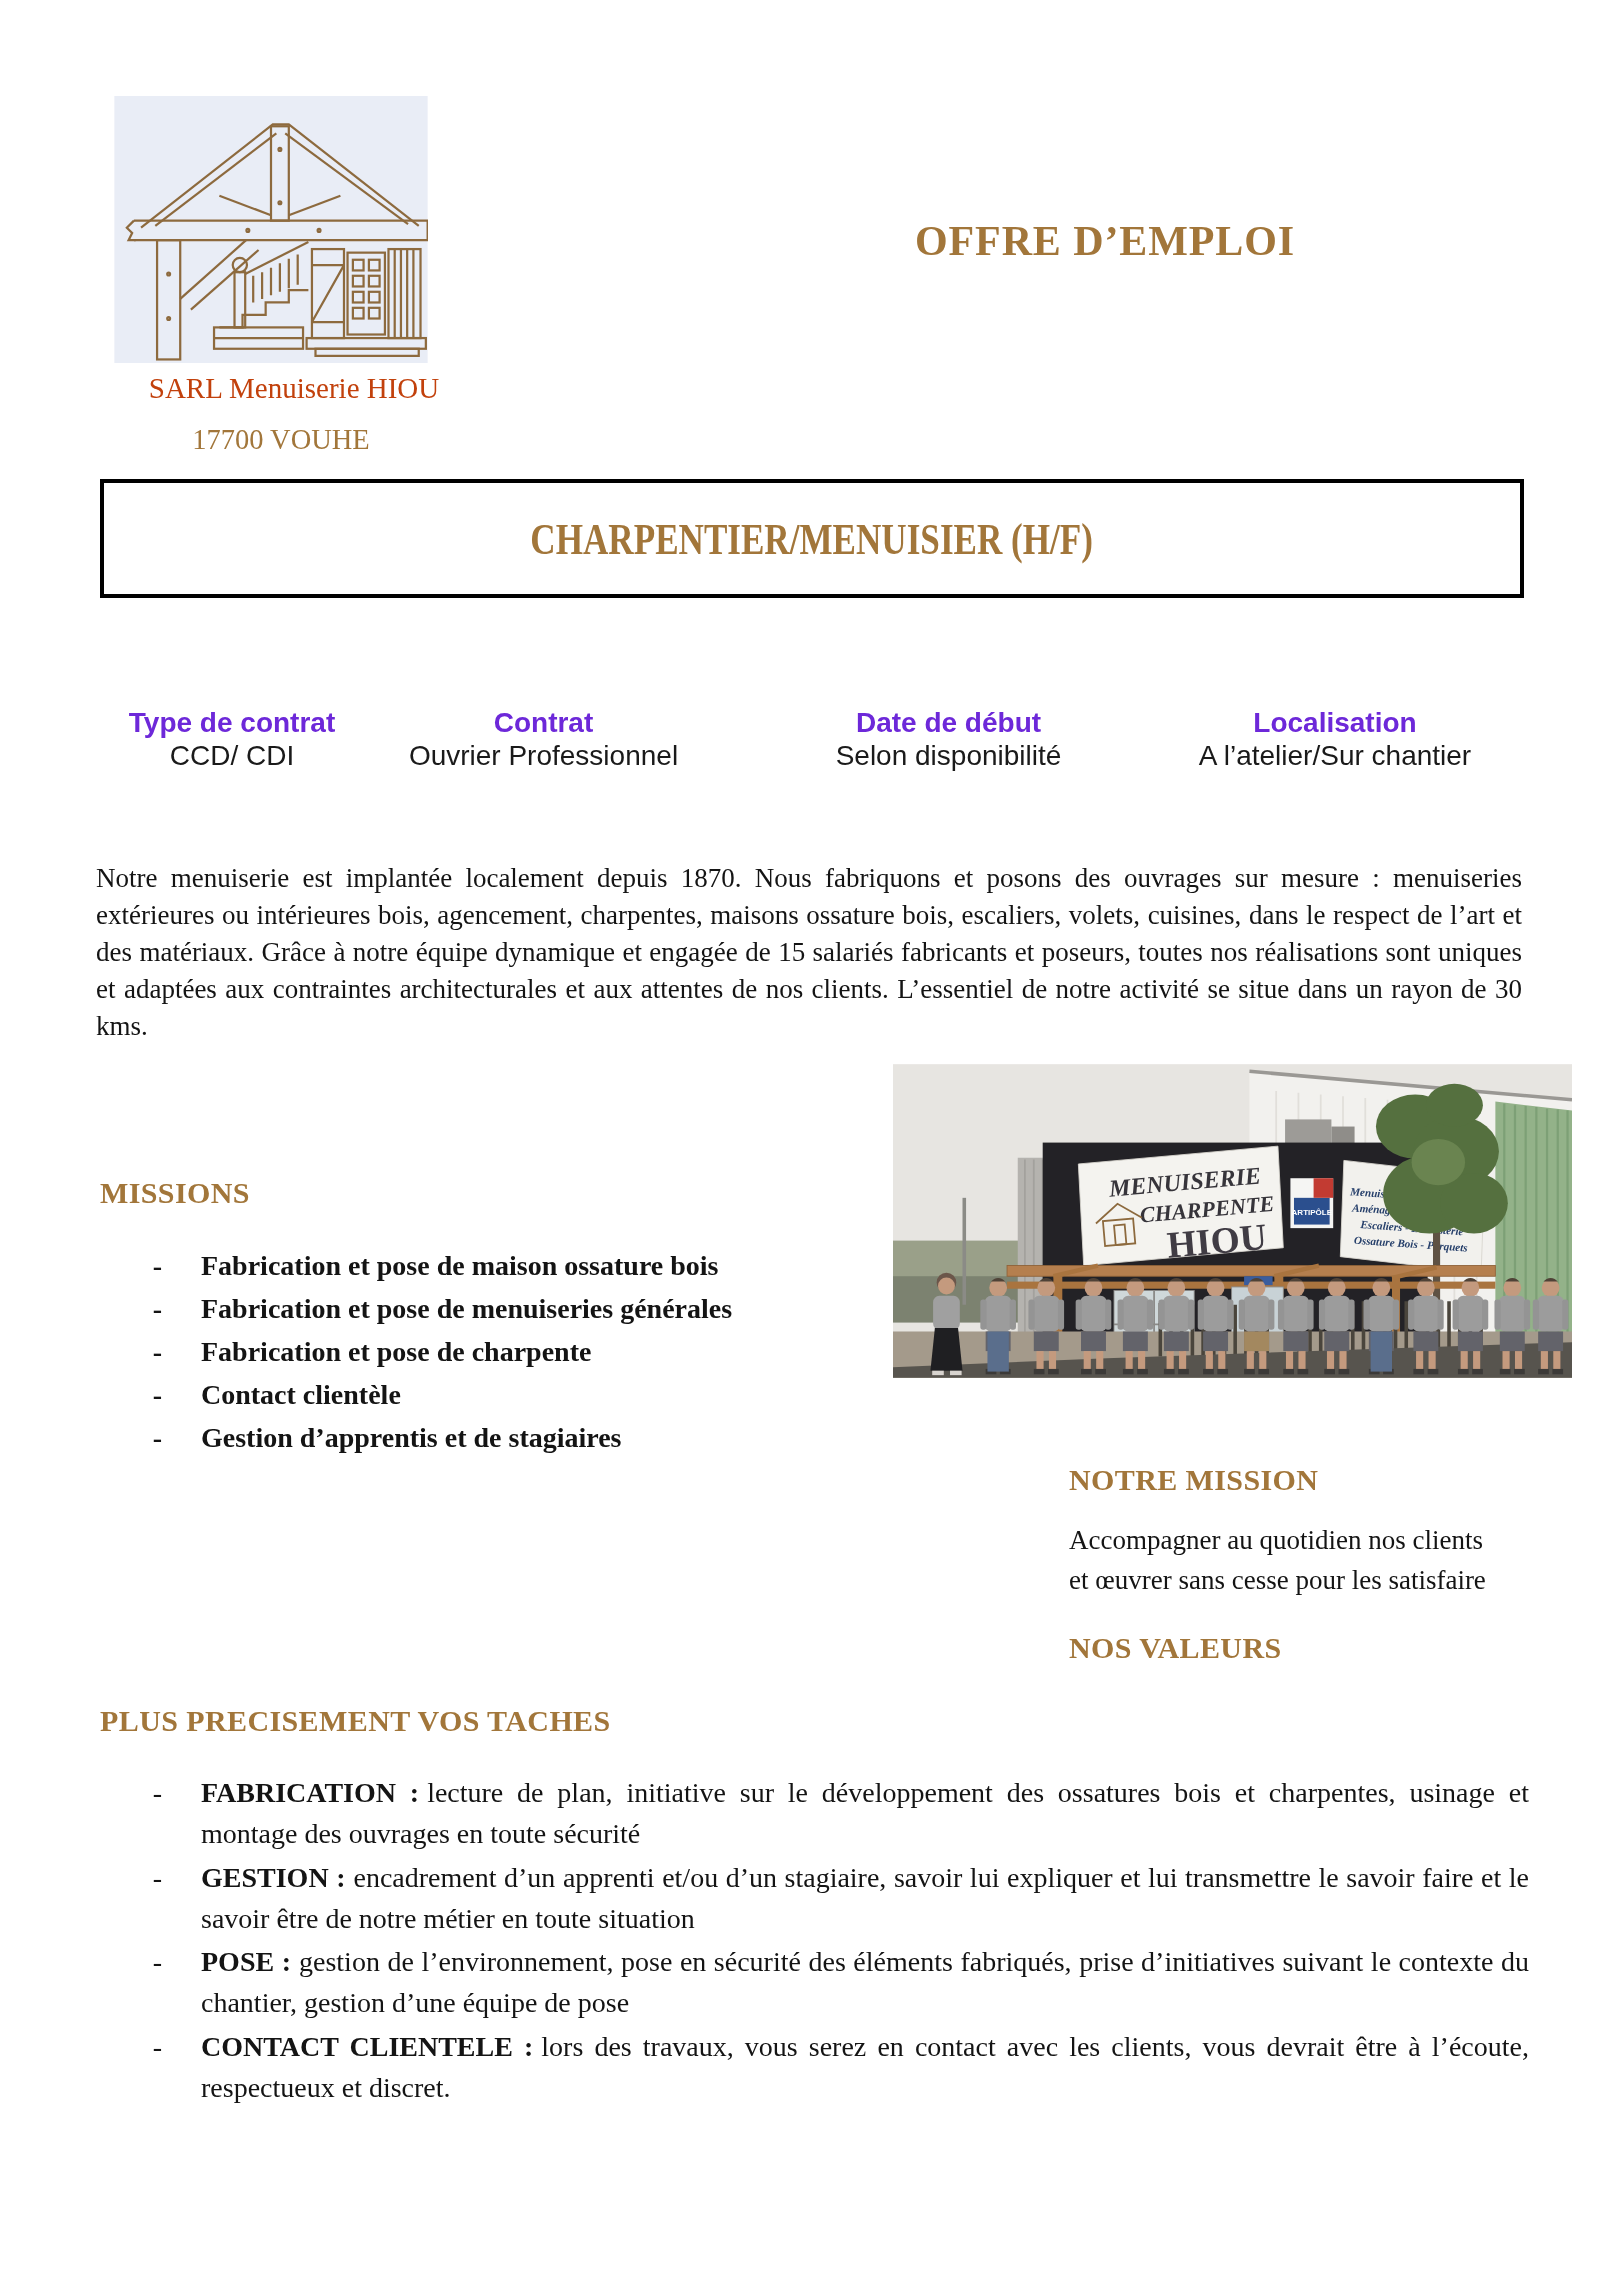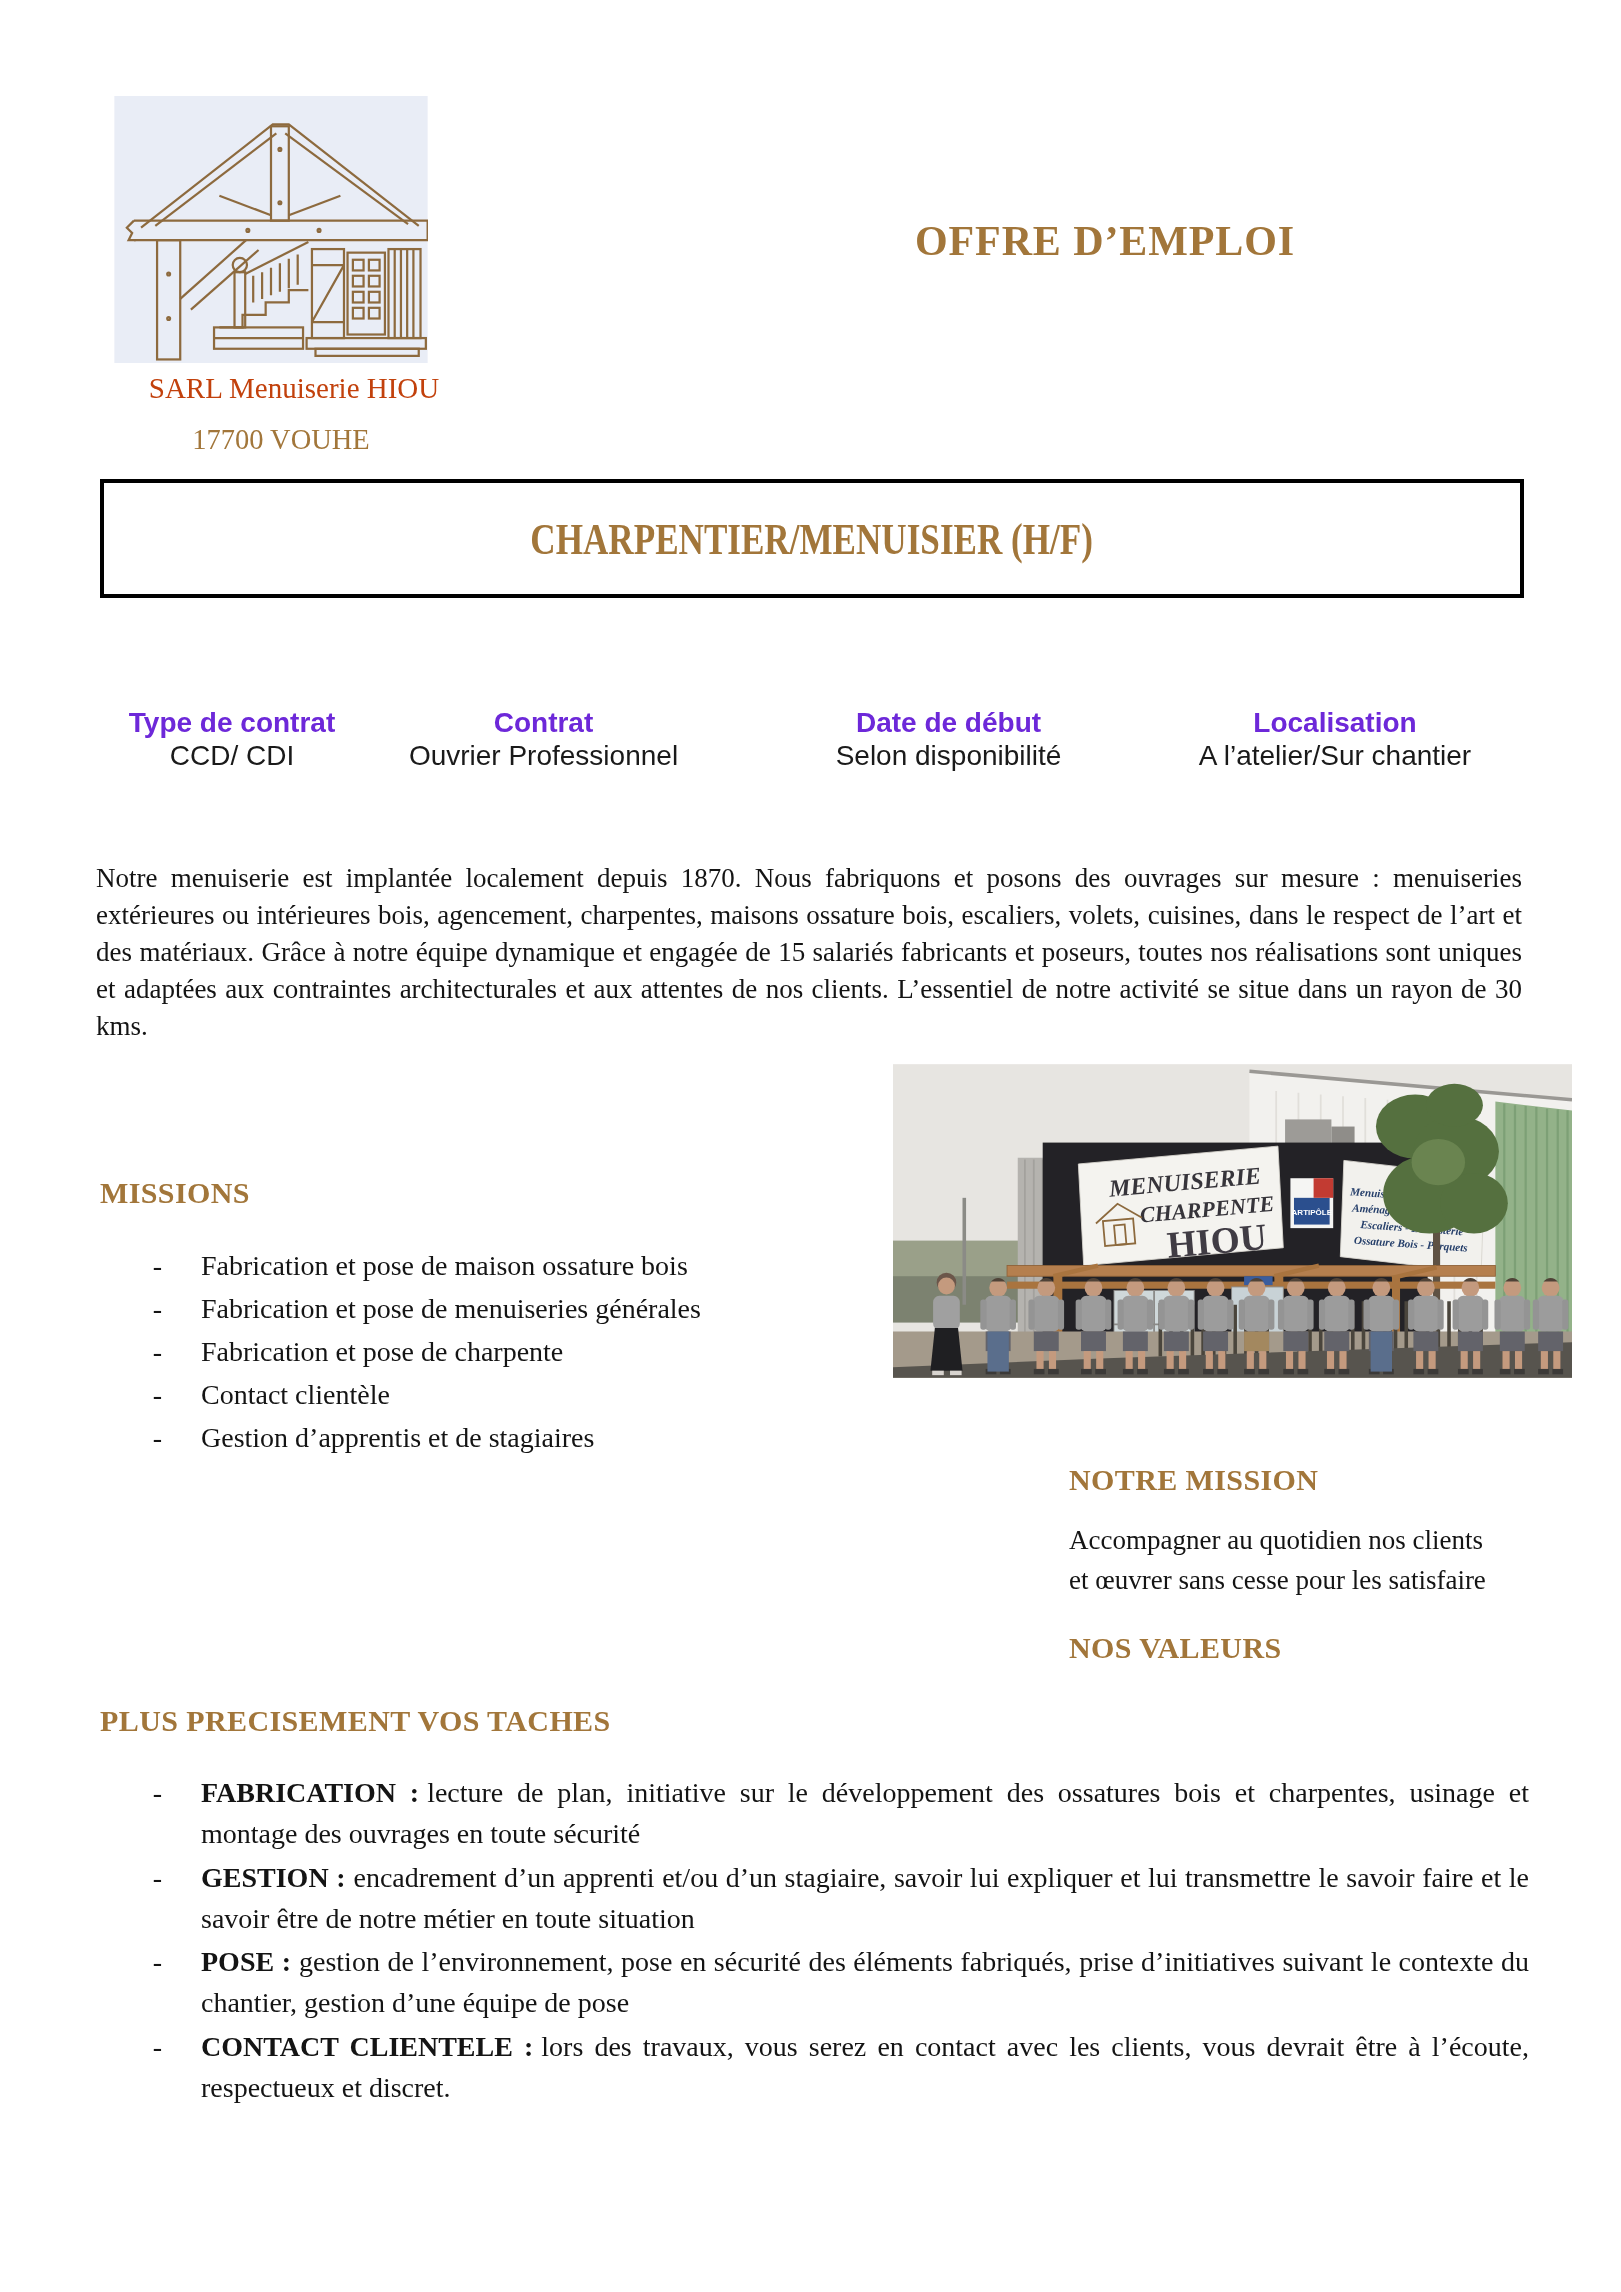--- a/index.html
+++ b/index.html
@@ -36,21 +36,21 @@
 
   .intro { left:96px; top:860px; width:1426px; font-size:27px;
     line-height:37px; text-align:justify; }
 
   .sec-head { font-size:30px; font-weight:bold; color:#a2763a; letter-spacing:0.4px; }
 
   ul.dash { margin:0; padding:0; list-style:none; }
   ul.dash li { position:relative; padding-left:50px; font-size:28px; }
   ul.dash li::before { content:"-"; position:absolute; left:1.8px; }
 
-  .missions-list { left:151px; top:1244px; width:820px; }
+  .missions-list { left:151px; top:1244px; width:820px;font-weight:bold; }
   .missions-list li { line-height:43px; }
 
   .photo-box { left:893px; top:1064px; width:679px; height:314px; }
 
   .nm-head { left:1069px; top:1463px; width:499px; }
   .nm-text { left:1069px; top:1520px; width:535px; font-size:27px; line-height:40px; }
   .nv-head { left:1069px; top:1631px; width:499px; }
   .nv-text { left:1069px; top:1677px; width:535px; font-size:28.5px; }
 
   .tk-head { left:100px; top:1704px; width:802px; }

